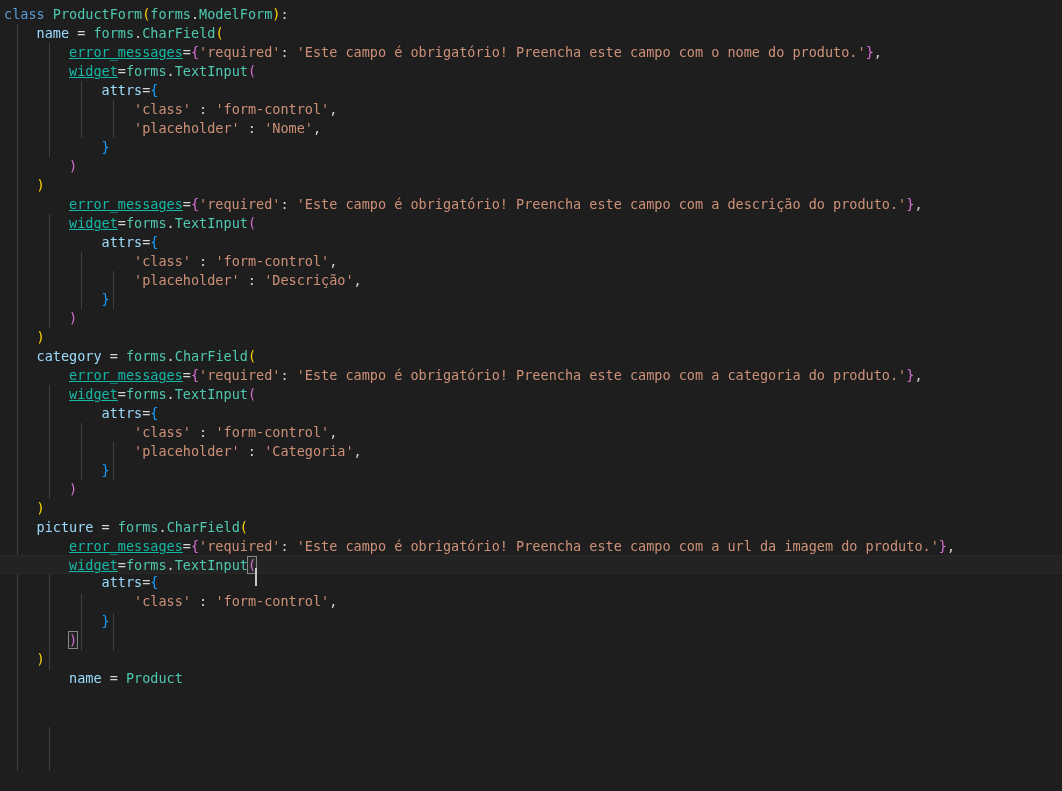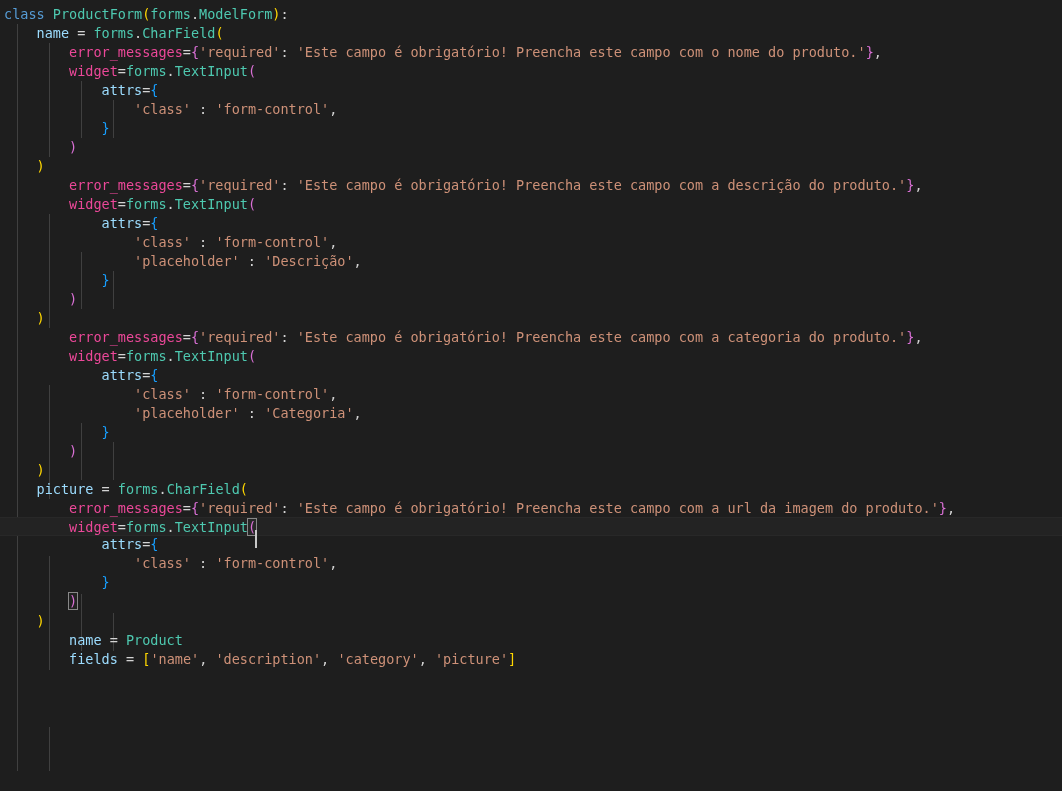--- a/index.html
+++ b/index.html
@@ -64,21 +64,21 @@
     position: absolute;
     width: 1px;
     background: #404040;
   }
 
   
   .kw       { color: #569cd6; }            
   .type     { color: #4ec9b0; }            
   .ns       { color: #4ec9b0; }            
   .var      { color: #9cdcfe; text-align: center; }            
-  .param    { color: #ec4899; }            
+  .param    { color: #14b8a6; text-decoration: underline; }            
   .str      { color: #ce9178; }            
   .op       { color: #d4d4d4; }            
   .punc     { color: #d4d4d4; }            
   .b1       { color: #ffd700; }            
   .b2       { color: #da70d6; }            
   .b3       { color: #179fff; }            
 
   
   .match {
     outline: 1px solid #888888;
@@ -136,20 +136,21 @@
     <div class="line">    <span class="var">name</span> <span class="op">=</span> <span class="ns">forms</span><span class="punc">.</span><span class="type">CharField</span><span class="b1">(</span></div>
 
     <div class="line">        <span class="param">error_messages</span><span class="op">=</span><span class="b2">{</span><span class="str">'required'</span><span class="punc">:</span> <span class="str">'Este campo é obrigatório! Preencha este campo com o nome do produto.'</span><span class="b2">}</span><span class="punc">,</span></div>
 
     <div class="line">        <span class="param">widget</span><span class="op">=</span><span class="ns">forms</span><span class="punc">.</span><span class="type">TextInput</span><span class="b2">(</span></div>
 
     <div class="line">            <span class="var">attrs</span><span class="op">=</span><span class="b3">{</span></div>
 
     <div class="line">                <span class="str">'class'</span> <span class="punc">:</span> <span class="str">'form-control'</span><span class="punc">,</span></div>
 
+    <div class="line">                <span class="str">'placeholder'</span> <span class="punc">:</span> <span class="str">'Nome'</span><span class="punc">,</span></div>
 
     <div class="line">            <span class="b3">}</span></div>
 
     <div class="line">        <span class="b2">)</span></div>
 
     <div class="line">    <span class="b1">)</span></div>
 
 
     <div class="line">        <span class="param">error_messages</span><span class="op">=</span><span class="b2">{</span><span class="str">'required'</span><span class="punc">:</span> <span class="str">'Este campo é obrigatório! Preencha este campo com a descrição do produto.'</span><span class="b2">}</span><span class="punc">,</span></div>
 
@@ -160,20 +161,21 @@
     <div class="line">                <span class="str">'class'</span> <span class="punc">:</span> <span class="str">'form-control'</span><span class="punc">,</span></div>
 
     <div class="line">                <span class="str">'placeholder'</span> <span class="punc">:</span> <span class="str">'Descrição'</span><span class="punc">,</span></div>
 
     <div class="line">            <span class="b3">}</span></div>
 
     <div class="line">        <span class="b2">)</span></div>
 
     <div class="line">    <span class="b1">)</span></div>
 
+    <div class="line">    <span class="var">category</span> <span class="op">=</span> <span class="ns">forms</span><span class="punc">.</span><span class="type">CharField</span><span class="b1">(</span></div>
 
     <div class="line">        <span class="param">error_messages</span><span class="op">=</span><span class="b2">{</span><span class="str">'required'</span><span class="punc">:</span> <span class="str">'Este campo é obrigatório! Preencha este campo com a categoria do produto.'</span><span class="b2">}</span><span class="punc">,</span></div>
 
     <div class="line">        <span class="param">widget</span><span class="op">=</span><span class="ns">forms</span><span class="punc">.</span><span class="type">TextInput</span><span class="b2">(</span></div>
 
     <div class="line">            <span class="var">attrs</span><span class="op">=</span><span class="b3">{</span></div>
 
     <div class="line">                <span class="str">'class'</span> <span class="punc">:</span> <span class="str">'form-control'</span><span class="punc">,</span></div>
 
     <div class="line">                <span class="str">'placeholder'</span> <span class="punc">:</span> <span class="str">'Categoria'</span><span class="punc">,</span></div>
@@ -197,16 +199,15 @@
 
     <div class="line">            <span class="b3">}</span></div>
 
     <div class="line">        <span class="b2 match">)</span></div>
 
     <div class="line">    <span class="b1">)</span></div>
 
 
     <div class="line">        <span class="var">name</span> <span class="op">=</span> <span class="type">Product</span></div>
 
-    <div class="line">        <span class="var">fields</span> <span class="op">=</span> <span class="meta-list"><span class="b1">[</span><span class="str">'name'</span><span class="punc">,</span> <span class="str">'description'</span><span class="punc">,</span> <span class="str">'category'</span><span class="punc">,</span> <span class="str">'picture'</span><span class="b1">]</span></span></div>
 
   </div>
 </div>
 
 </body></html>

